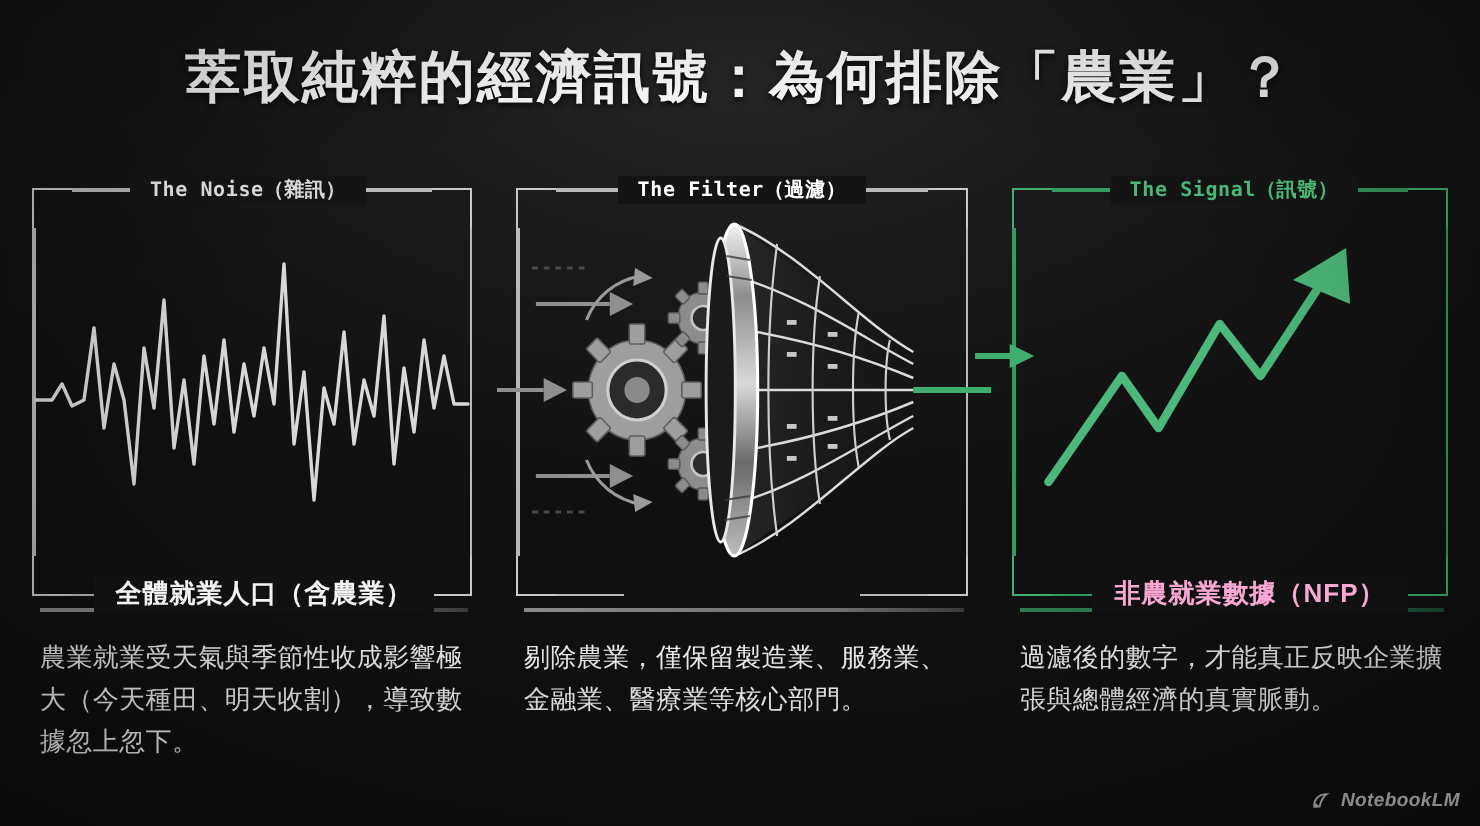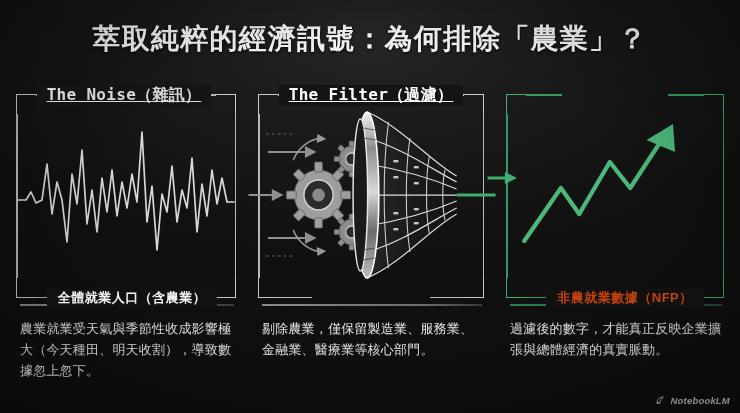--- a/index.html
+++ b/index.html
@@ -112,26 +112,25 @@
     top: 7px;
     left: 0; right: 0;
     text-align: center;
     z-index: 4;
   }
   .panel-header .hdr-text {
     display: inline-block;
     padding: 0 10px;
     background: #141414;
     font-family: "DejaVu Sans Mono", "Liberation Mono", monospace;
-    font-size: 16px;
+    font-size: 10px;
     font-weight: 700;
     letter-spacing: 0.3px;
     color: #d6d6d6;
     white-space: nowrap;
-    text-decoration: underline;
   }
   .panel.filter .panel-header .hdr-text { color: #ffffff; }
   .panel.signal .panel-header .hdr-text { color: #49b877; }
 
   
   .panel-footer {
     position: absolute;
     top: 210px;
     left: 0; right: 0;
     text-align: center;
@@ -141,21 +140,21 @@
   .panel-footer .ftr-text {
     display: inline-block;
     padding: 0 11px;
     background: #111111;
     font-size: 13px;
     font-weight: 700;
     letter-spacing: 0.5px;
     color: #f2f2f2;
     white-space: nowrap;
   }
-  .panel.signal .panel-footer .ftr-text { color: #c2410c; }
+  .panel.signal .panel-footer .ftr-text { color: #f9a8d4; }
 
   
   .art {
     position: absolute;
     top: 26px;
     left: 18px; right: 14px;
     height: 182px;
     overflow: visible;
   }
   .art svg { display: block; width: 100%; height: 100%; overflow: visible; }
@@ -428,20 +427,23 @@
         <span class="br-corner br-bl"></span>
         <span class="br-corner br-br"></span>
         <span class="br-edge left"></span>
         <span class="br-edge right"></span>
         <span class="br-edge top-l"></span>
         <span class="br-edge top-r"></span>
         <span class="br-edge bot-l"></span>
         <span class="br-edge bot-r"></span>
       </div>
 
+      <div class="panel-header">
+        <span class="hdr-text">The Signal（訊號）</span>
+      </div>
 
       <div class="art">
         <svg viewBox="0 0 210 182" preserveAspectRatio="none" aria-hidden="true">
 
           <g>
             <line x1="-24" y1="74" x2="-6" y2="74" stroke="#3fae6e" stroke-width="3"></line>
             <polygon points="-7,68 5,74 -7,80" fill="#3fae6e"></polygon>
           </g>
 
           <g fill="none" stroke="#4cb87a" stroke-width="4.2" stroke-linejoin="round" stroke-linecap="round">

